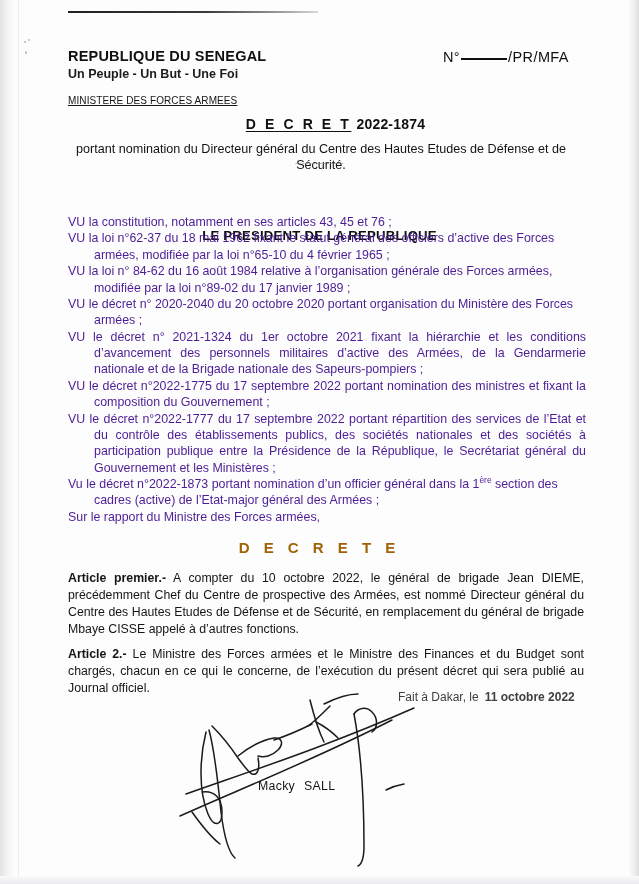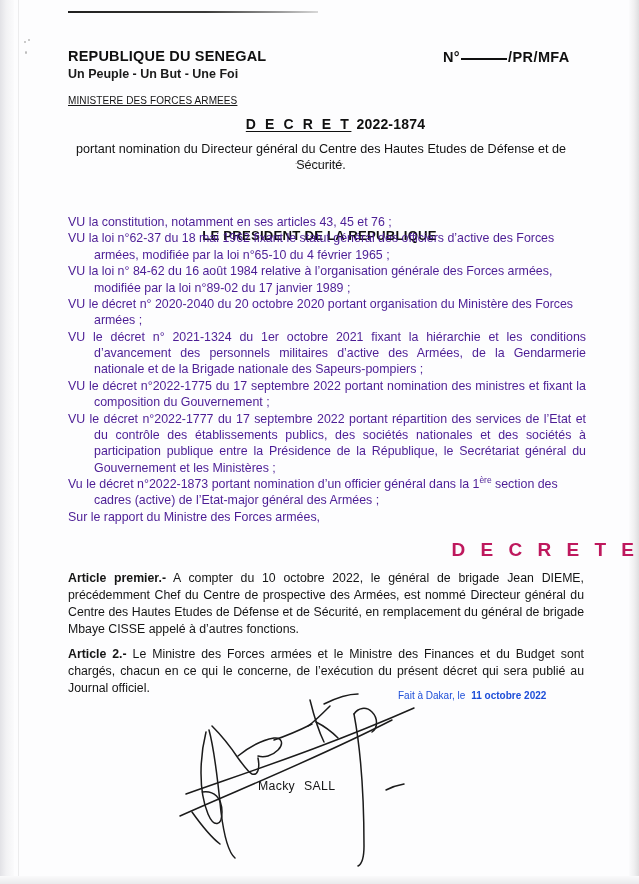--- a/index.html
+++ b/index.html
@@ -105,21 +105,21 @@
     margin-top: 11px;
     letter-spacing: 0.1px;
     color: #151515;
     text-decoration: underline;
   }
   .doc-number {
     position: absolute;
     left: 375px;
     top: 1px;
     font-size: 14.5px;
-    font-weight: bold;
+    font-weight: normal;
     letter-spacing: 0.4px;
     white-space: nowrap;
     color: #101010;
   }
   .blank-line {
     display: inline-block;
     width: 46px;
     border-bottom: 2px solid #101010;
     vertical-align: 2px;
     margin: 0 1px;
@@ -206,25 +206,25 @@
     vertical-align: super;
     line-height: 0;
   }
 
   
   .decrete {
     position: absolute;
     left: 0;
     top: 539px;
     width: 639px;
-    text-align: right;
-    font-size: 19px;
+    text-align: center;
+    font-size: 15px;
     font-weight: bold;
     letter-spacing: 5px;
-    color: #be185d;
+    color: #a16207;
   }
 
   
   .article {
     position: absolute;
     left: 68px;
     width: 516px;
     font-size: 12.3px;
     line-height: 1.38;
     text-align: justify;
@@ -234,22 +234,22 @@
   #article-2 { top: 646px; }
   .art-label {
     font-weight: bold;
   }
 
   
   .place-date {
     position: absolute;
     left: 398px;
     top: 690px;
-    font-size: 10px;
-    color: #1d4ed8;
+    font-size: 12px;
+    color: #404040;
     white-space: nowrap;
   }
   .place-date .date {
     font-weight: bold;
     margin-left: 6px;
   }
   .signature-svg {
     position: absolute;
     left: 178px;
     top: 686px;

